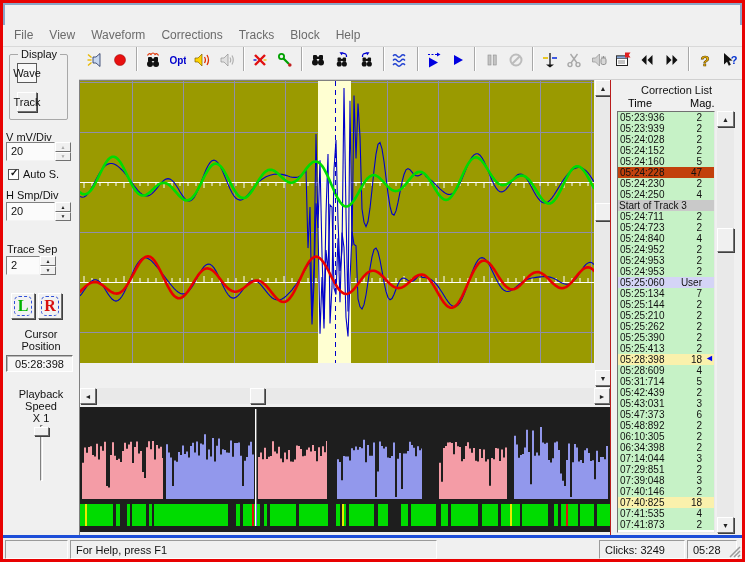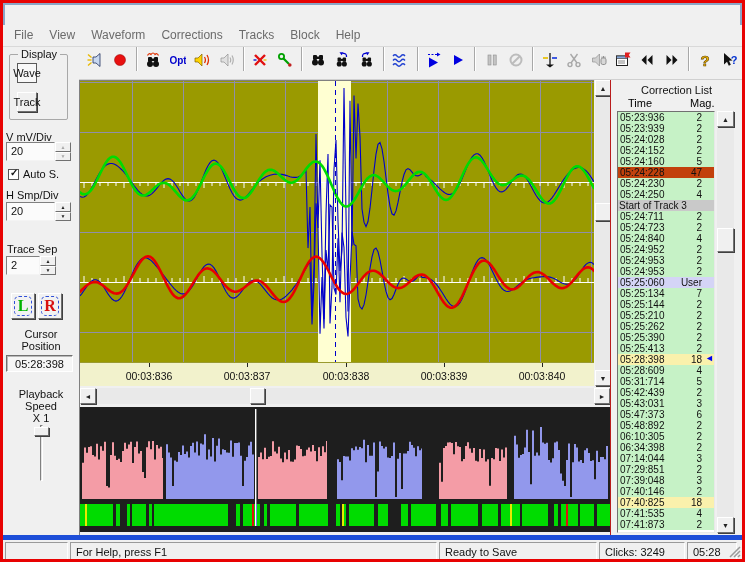--- a/index.html
+++ b/index.html
@@ -90,21 +90,21 @@
   .corr-row .rm { width:28px; text-align:right; padding-right:4px; }
   .corr-row.red { background:#c2410c; }
   .corr-row.user { background:#D4D4F6; }
   .corr-row.sel, .corr-row.warn { background:#FAF1AC; }
   .corr-row.track { background:#C9C9C9; }
   .corr-row .full { width:100%; padding-left:1px; white-space:nowrap; }
   .sel-marker { position:absolute; right:0px; top:-1px; color:#0000EE; font-size:9px; }
   #corr-scroll { position:absolute; left:106px; top:31px; width:17px; height:422px; }
 
   
-  #statusbar { position:absolute; left:0; top:532px; width:739px; height:24px; background:#F0F0F0; border-top:5px solid #1d4ed8; font-size:11px; color:#111; }
+  #statusbar { position:absolute; left:0; top:532px; width:739px; height:24px; background:#F0F0F0; border-top:3px solid #1d4ed8; font-size:11px; color:#111; }
   .sb-seg { position:absolute; top:2px; height:19px; border:1px solid; border-color:#9A9A9A #FDFDFD #FDFDFD #9A9A9A; padding:3px 0 0 5px; white-space:nowrap; }
   #sb-grip { position:absolute; right:1px; bottom:1px; width:13px; height:13px; }
 </style>
 </head>
 <body>
 
 <div id="frame">
  <div id="window">
 
 
@@ -521,32 +521,20 @@
             <line x1="492" y1="201" x2="492" y2="197" stroke="#FFFFFF" stroke-width="1"></line>
             <line x1="500" y1="201" x2="500" y2="197" stroke="#FFFFFF" stroke-width="1"></line>
             <line x1="508" y1="201" x2="508" y2="197" stroke="#FFFFFF" stroke-width="1"></line>
             <path d="M0,115.4 L2,116.2 L4,116.0 L6,114.8 L8,112.6 L10,109.7 L12,106.2 L14,102.4 L16,98.6 L18,94.8 L20,91.4 L22,88.4 L24,86.0 L26,84.2 L28,83.1 L30,82.5 L32,82.5 L34,83.0 L36,84.0 L38,85.4 L40,87.1 L42,89.0 L44,91.2 L46,93.7 L48,96.3 L50,99.0 L52,101.7 L54,104.5 L56,107.1 L58,109.6 L60,111.7 L62,113.3 L64,114.5 L66,115.0 L68,114.9 L70,114.1 L72,112.7 L74,110.7 L76,108.4 L78,105.9 L80,103.4 L82,101.1 L84,99.3 L86,98.1 L88,97.6 L90,98.1 L92,99.4 L94,101.4 L96,104.2 L98,107.3 L100,110.7 L102,113.9 L104,116.7 L106,118.8 L108,120.0 L110,120.0 L112,118.9 L114,116.6 L116,113.2 L118,109.0 L120,104.1 L122,98.8 L124,93.7 L126,88.8 L128,84.8 L130,81.7 L132,79.7 L134,79.1 L136,79.9 L138,81.9 L140,85.0 L142,88.9 L144,93.5 L146,98.4 L148,103.2 L150,107.8 L152,111.7 L154,115.0 L156,117.3 L158,118.6 L160,119.1 L162,118.7 L164,117.5 L166,115.7 L168,113.6 L170,111.1 L172,108.6 L174,106.2 L176,103.8 L178,101.7 L180,99.9 L182,98.3 L184,97.0 L186,95.8 L188,95.0 L190,94.2 L192,93.7 L194,93.3 L196,93.1 L198,93.0 L200,93.2 L202,93.4 L204,93.9 L206,94.4 L208,95.1 L210,95.7 L212,96.2 L214,96.4 L216,96.4 L218,96.0 L220,95.1 L222,93.7 L224,91.9 L226,89.6 L228,167.1 L230,126.1 L232,234.5 L234,185.5 L236,52.9 L238,147.1 L240,79.2 L242,173.4 L244,237.9 L246,132.6 L248,73.0 L250,242.4 L252,205.9 L254,88.3 L256,58.9 L258,140.2 L260,190.0 L262,169.6 L264,7.0 L266,132.2 L268,230.4 L270,19.7 L272,164.7 L274,14.5 L276,77.5 L278,22.6 L280,55.8 L282,128.0 L284,141.2 L286,145.6 L288,140.5 L290,127.2 L292,108.8 L294,89.5 L296,73.2 L298,63.4 L300,61.6 L302,67.9 L304,80.5 L306,96.5 L308,112.4 L310,125.3 L312,132.8 L314,134.2 L316,129.9 L318,121.4 L320,111.1 L322,101.2 L324,93.5 L326,88.9 L328,87.6 L330,88.7 L332,91.1 L334,93.5 L336,94.8 L338,94.9 L340,93.9 L342,92.7 L344,92.3 L346,95.7 L348,97.0 L350,98.4 L352,100.0 L354,101.8 L356,103.8 L358,105.8 L360,107.8 L362,109.7 L364,111.3 L366,112.6 L368,113.4 L370,113.5 L372,112.9 L374,111.4 L376,109.1 L378,106.0 L380,102.2 L382,97.8 L384,93.0 L386,88.2 L388,83.6 L390,79.5 L392,76.2 L394,73.9 L396,72.7 L398,72.8 L400,74.2 L402,76.8 L404,80.3 L406,84.7 L408,89.5 L410,94.5 L412,99.2 L414,103.5 L416,106.9 L418,109.4 L420,110.7 L422,110.9 L424,110.1 L426,108.3 L428,105.9 L430,103.0 L432,100.1 L434,97.4 L436,95.1 L438,93.6 L440,93.0 L442,93.3 L444,94.6 L446,96.8 L448,99.7 L450,103.2 L452,106.9 L454,110.7 L456,114.2 L458,117.2 L460,119.6 L462,121.2 L464,122.0 L466,121.8 L468,120.9 L470,119.1 L472,116.8 L474,114.0 L476,110.9 L478,107.6 L480,104.3 L482,101.1 L484,98.1 L486,95.4 L488,92.9 L490,90.8 L492,89.1 L494,87.8 L496,86.9 L498,86.4 L500,86.5 L502,87.0 L504,88.1 L506,89.7 L508,91.8 L510,94.5 L512,97.6 L514,100.9" fill="none" stroke="#0000C8" stroke-width="1.1"></path>
             <path d="M0,214.8 L2,212.3 L4,209.5 L6,206.6 L8,203.8 L10,201.5 L12,199.7 L14,198.8 L16,198.7 L18,199.5 L20,201.2 L22,203.6 L24,206.5 L26,209.7 L28,212.9 L30,215.7 L32,218.0 L34,219.5 L36,220.1 L38,219.5 L40,217.9 L42,215.3 L44,211.8 L46,207.6 L48,203.0 L50,198.1 L52,193.4 L54,188.9 L56,185.0 L58,181.7 L60,179.3 L62,177.6 L64,176.8 L66,176.8 L68,177.5 L70,178.7 L72,180.4 L74,182.5 L76,184.8 L78,187.2 L80,189.8 L82,192.3 L84,194.9 L86,197.5 L88,200.1 L90,202.6 L92,205.0 L94,207.3 L96,209.3 L98,211.0 L100,212.2 L102,212.9 L104,212.9 L106,212.2 L108,210.8 L110,208.7 L112,205.9 L114,202.6 L116,199.0 L118,195.3 L120,191.6 L122,188.4 L124,185.7 L126,183.9 L128,183.1 L130,183.3 L132,184.6 L134,186.9 L136,190.1 L138,193.9 L140,198.2 L142,202.5 L144,206.7 L146,210.5 L148,213.5 L150,215.7 L152,216.9 L154,217.1 L156,216.3 L158,214.7 L160,212.5 L162,209.9 L164,207.2 L166,204.6 L168,202.3 L170,200.6 L172,199.5 L174,199.3 L176,199.8 L178,201.0 L180,202.8 L182,205.1 L184,207.6 L186,210.2 L188,212.7 L190,214.9 L192,216.7 L194,218.0 L196,218.8 L198,219.0 L200,218.7 L202,217.9 L204,216.7 L206,215.1 L208,213.2 L210,211.1 L212,208.8 L214,206.2 L216,203.5 L218,200.5 L220,197.4 L222,194.1 L224,190.7 L226,187.2 L228,183.8 L230,180.5 L232,243.4 L234,202.9 L236,122.3 L238,145.7 L240,252.8 L242,196.0 L244,247.4 L246,169.1 L248,190.0 L250,124.0 L252,126.2 L254,207.1 L256,213.5 L258,157.2 L260,221.3 L262,151.5 L264,166.6 L266,236.2 L268,255.4 L270,199.3 L272,150.7 L274,163.5 L276,164.9 L278,217.8 L280,225.8 L282,228.0 L284,223.7 L286,214.0 L288,200.9 L290,187.3 L292,175.8 L294,168.6 L296,167.0 L298,170.8 L300,179.1 L302,189.9 L304,201.1 L306,210.4 L308,216.5 L310,218.8 L312,217.5 L314,213.5 L316,208.3 L318,203.2 L320,199.3 L322,197.3 L324,197.0 L326,198.0 L328,199.4 L330,200.4 L332,200.5 L334,199.5 L336,197.5 L338,195.3 L340,193.7 L342,196.4 L344,196.5 L346,196.8 L348,197.3 L350,198.1 L352,199.3 L354,200.9 L356,202.9 L358,205.4 L360,208.2 L362,211.3 L364,214.5 L366,217.7 L368,220.6 L370,223.1 L372,224.8 L374,225.6 L376,225.4 L378,224.1 L380,221.6 L382,218.1 L384,213.6 L386,208.4 L388,202.8 L390,197.1 L392,191.5 L394,186.5 L396,182.3 L398,179.2 L400,177.2 L402,176.6 L404,177.2 L406,179.0 L408,181.8 L410,185.3 L412,189.4 L414,193.6 L416,197.8 L418,201.6 L420,204.9 L422,207.5 L424,209.3 L426,210.2 L428,210.5 L430,210.0 L432,209.0 L434,207.6 L436,206.0 L438,204.3 L440,202.7 L442,201.2 L444,200.0 L446,198.9 L448,198.1 L450,197.5 L452,197.0 L454,196.7 L456,196.4 L458,196.1 L460,195.9 L462,195.7 L464,195.6 L466,195.6 L468,195.8 L470,196.1 L472,196.7 L474,197.6 L476,198.6 L478,199.7 L480,200.9 L482,202.0 L484,202.8 L486,203.3 L488,203.3 L490,202.7 L492,201.5 L494,199.7 L496,197.3 L498,194.6 L500,191.5 L502,188.5 L504,185.7 L506,183.4 L508,181.9 L510,181.3 L512,181.8 L514,183.5" fill="none" stroke="#0000C8" stroke-width="1.1"></path>
             <path d="M0,111.3 L2,112.7 L4,113.3 L6,113.2 L8,112.2 L10,110.4 L12,107.9 L14,104.7 L16,101.0 L18,96.9 L20,92.8 L22,88.7 L24,84.8 L26,81.5 L28,78.8 L30,76.9 L32,75.8 L34,75.7 L36,76.5 L38,78.3 L40,80.8 L42,84.0 L44,87.7 L46,91.8 L48,95.9 L50,100.0 L52,103.9 L54,107.3 L56,110.2 L58,112.4 L60,113.8 L62,114.5 L64,114.5 L66,113.9 L68,112.7 L70,111.1 L72,109.3 L74,107.3 L76,105.5 L78,103.9 L80,102.7 L82,102.0 L84,101.8 L86,102.2 L88,103.2 L90,104.7 L92,106.6 L94,108.8 L96,111.2 L98,113.5 L100,115.6 L102,117.4 L104,118.7 L106,119.4 L108,119.3 L110,118.5 L112,116.9 L114,114.6 L116,111.6 L118,108.1 L120,104.3 L122,100.3 L124,96.2 L126,92.5 L128,89.1 L130,86.3 L132,84.2 L134,83.0 L136,82.6 L138,83.2 L140,84.7 L142,86.9 L144,89.8 L146,93.3 L148,97.1 L150,101.0 L152,104.9 L154,108.5 L156,111.6 L158,114.2 L160,116.0 L162,116.9 L164,117.1 L166,116.4 L168,114.9 L170,112.7 L172,110.0 L174,106.9 L176,103.7 L178,100.3 L180,97.2 L182,94.4 L184,92.0 L186,90.3 L188,89.1 L190,88.7 L192,88.9 L194,89.7 L196,91.0 L198,92.6 L200,94.5 L202,96.4 L204,98.2 L206,99.8 L208,100.9 L210,101.6 L212,101.7 L214,101.1 L216,100.0 L218,98.2 L220,96.1 L222,93.6 L224,90.9 L226,88.1 L228,85.6 L230,83.4 L232,81.7 L234,80.7 L236,80.5 L238,81.0 L240,82.5 L242,84.8 L244,87.8 L246,91.6 L248,95.8 L250,100.3 L252,105.0 L254,109.6 L256,114.0 L258,117.8 L260,121.0 L262,123.4 L264,125.0 L266,125.6 L268,125.2 L270,124.0 L272,122.0 L274,119.3 L276,116.1 L278,112.6 L280,109.0 L282,105.4 L284,102.1 L286,99.2 L288,96.9 L290,95.3 L292,94.3 L294,94.1 L296,94.6 L298,95.7 L300,97.3 L302,99.3 L304,101.5 L306,103.7 L308,105.8 L310,107.6 L312,109.0 L314,109.8 L316,110.1 L318,109.7 L320,108.7 L322,107.2 L324,105.2 L326,102.9 L328,100.4 L330,97.9 L332,95.5 L334,93.5 L336,92.0 L338,91.0 L340,90.7 L342,91.1 L344,92.3 L346,94.1 L348,96.6 L350,99.5 L352,102.7 L354,106.1 L356,109.4 L358,112.5 L360,115.1 L362,117.2 L364,118.5 L366,118.9 L368,118.5 L370,117.1 L372,114.9 L374,111.9 L376,108.3 L378,104.2 L380,99.7 L382,95.2 L384,90.8 L386,86.7 L388,83.1 L390,80.2 L392,78.0 L394,76.7 L396,76.3 L398,76.8 L400,78.1 L402,80.1 L404,82.7 L406,85.7 L408,88.9 L410,92.2 L412,95.3 L414,98.1 L416,100.5 L418,102.3 L420,103.5 L422,104.1 L424,104.1 L426,103.5 L428,102.5 L430,101.1 L432,99.5 L434,98.0 L436,96.5 L438,95.4 L440,94.7 L442,94.5 L444,94.9 L446,96.0 L448,97.7 L450,99.9 L452,102.7 L454,105.7 L456,109.0 L458,112.2 L460,115.3 L462,118.0 L464,120.2 L466,121.8 L468,122.5 L470,122.5 L472,121.6 L474,119.8 L476,117.3 L478,114.1 L480,110.4 L482,106.4 L484,102.2 L486,98.1 L488,94.4 L490,91.0 L492,88.4 L494,86.4 L496,85.4 L498,85.2 L500,86.0 L502,87.6 L504,89.9 L506,92.9 L508,96.3 L510,99.9 L512,103.6 L514,107.2" fill="none" stroke="#00DC00" stroke-width="2.6" stroke-linejoin="round" stroke-linecap="round"></path>
             <path d="M0,210.7 L2,208.8 L4,206.9 L6,205.0 L8,203.5 L10,202.2 L12,201.4 L14,201.0 L16,201.1 L18,201.6 L20,202.6 L22,203.8 L24,205.3 L26,207.0 L28,208.6 L30,210.1 L32,211.3 L34,212.2 L36,212.6 L38,212.4 L40,211.7 L42,210.3 L44,208.3 L46,205.7 L48,202.6 L50,199.2 L52,195.5 L54,191.8 L56,188.0 L58,184.5 L60,181.4 L62,178.8 L64,176.9 L66,175.7 L68,175.3 L70,175.7 L72,177.0 L74,179.1 L76,181.9 L78,185.3 L80,189.1 L82,193.2 L84,197.5 L86,201.7 L88,205.7 L90,209.2 L92,212.3 L94,214.7 L96,216.3 L98,217.2 L100,217.2 L102,216.4 L104,214.9 L106,212.8 L108,210.2 L110,207.1 L112,203.9 L114,200.6 L116,197.4 L118,194.4 L120,191.8 L122,189.8 L124,188.3 L126,187.5 L128,187.4 L130,187.9 L132,189.1 L134,190.7 L136,192.8 L138,195.3 L140,197.9 L142,200.5 L144,203.0 L146,205.4 L148,207.4 L150,208.9 L152,210.0 L154,210.6 L156,210.7 L158,210.3 L160,209.4 L162,208.2 L164,206.8 L166,205.2 L168,203.6 L170,202.2 L172,200.9 L174,200.1 L176,199.6 L178,199.6 L180,200.2 L182,201.2 L184,202.7 L186,204.7 L188,206.9 L190,209.4 L192,211.9 L194,214.4 L196,216.7 L198,218.6 L200,220.0 L202,220.8 L204,221.0 L206,220.4 L208,219.1 L210,217.0 L212,214.3 L214,210.9 L216,207.0 L218,202.8 L220,198.4 L222,194.0 L224,189.7 L226,185.8 L228,182.3 L230,179.5 L232,177.3 L234,176.1 L236,175.6 L238,176.1 L240,177.3 L242,179.4 L244,182.1 L246,185.3 L248,189.0 L250,192.8 L252,196.8 L254,200.5 L256,204.0 L258,207.1 L260,209.6 L262,211.4 L264,212.6 L266,213.0 L268,212.7 L270,211.7 L272,210.1 L274,208.0 L276,205.6 L278,203.0 L280,200.3 L282,197.6 L284,195.2 L286,193.1 L288,191.4 L290,190.3 L292,189.7 L294,189.7 L296,190.3 L298,191.4 L300,192.9 L302,194.7 L304,196.7 L306,198.9 L308,201.0 L310,202.9 L312,204.6 L314,205.9 L316,206.7 L318,207.1 L320,207.0 L322,206.4 L324,205.4 L326,204.0 L328,202.3 L330,200.5 L332,198.7 L334,196.9 L336,195.4 L338,194.3 L340,193.7 L342,193.5 L344,194.0 L346,195.1 L348,196.9 L350,199.2 L352,201.9 L354,205.1 L356,208.5 L358,212.1 L360,215.5 L362,218.8 L364,221.7 L366,224.0 L368,225.7 L370,226.7 L372,226.8 L374,226.1 L376,224.6 L378,222.3 L380,219.2 L382,215.5 L384,211.3 L386,206.9 L388,202.3 L390,197.7 L392,193.4 L394,189.4 L396,186.0 L398,183.2 L400,181.2 L402,179.9 L404,179.5 L406,180.0 L408,181.1 L410,183.0 L412,185.4 L414,188.2 L416,191.4 L418,194.6 L420,197.7 L422,200.7 L424,203.3 L426,205.4 L428,207.0 L430,208.1 L432,208.4 L434,208.2 L436,207.4 L438,206.1 L440,204.4 L442,202.4 L444,200.3 L446,198.1 L448,196.1 L450,194.3 L452,192.8 L454,191.7 L456,191.2 L458,191.1 L460,191.6 L462,192.5 L464,193.8 L466,195.5 L468,197.4 L470,199.5 L472,201.5 L474,203.3 L476,204.9 L478,206.2 L480,206.9 L482,207.2 L484,206.9 L486,206.1 L488,204.7 L490,202.9 L492,200.8 L494,198.4 L496,195.8 L498,193.4 L500,191.1 L502,189.1 L504,187.5 L506,186.6 L508,186.3 L510,186.7 L512,187.9 L514,189.8" fill="none" stroke="#E80000" stroke-width="2.6" stroke-linejoin="round" stroke-linecap="round"></path>
             <line x1="255.5" y1="0" x2="255.5" y2="282" stroke="#0000C8" stroke-width="1" stroke-dasharray="5,4"></line>
           </svg>
     </div>
-    <div id="timestrip">
-          <div class="time-tick" style="left: 69px;"></div>
-          <span class="time-label" style="left: 69px;">00:03:836</span>
-          <div class="time-tick" style="left: 167px;"></div>
-          <span class="time-label" style="left: 167px;">00:03:837</span>
-          <div class="time-tick" style="left: 266px;"></div>
-          <span class="time-label" style="left: 266px;">00:03:838</span>
-          <div class="time-tick" style="left: 364px;"></div>
-          <span class="time-label" style="left: 364px;">00:03:839</span>
-          <div class="time-tick" style="left: 462px;"></div>
-          <span class="time-label" style="left: 462px;">00:03:840</span>
-        </div>
 
     <div id="vscroll">
       <div class="scroll-track" style="left:0;top:0;width:16px;height:306px"></div>
       <div class="scroll-btn" style="left:0;top:0;width:16px;height:16px">▲</div>
       <div class="scroll-thumb" style="left:0;top:123px;width:16px;height:18px"></div>
       <div class="scroll-btn" style="left:0;top:290px;width:16px;height:16px">▼</div>
     </div>
 
     <div id="hscroll">
       <div class="scroll-track" style="left:0;top:0;width:530px;height:16px"></div>
@@ -763,21 +751,20 @@
       <div class="scroll-track" style="left:0;top:0;width:17px;height:422px"></div>
       <div class="scroll-btn" style="left:0;top:0;width:17px;height:16px">▲</div>
       <div class="scroll-thumb" style="left:0;top:117px;width:17px;height:24px"></div>
       <div class="scroll-btn" style="left:0;top:406px;width:17px;height:16px">▼</div>
     </div>
   </div>
 
   <div id="statusbar">
     <div class="sb-seg" style="left:2px; width:63px"></div>
     <div class="sb-seg" style="left:67px; width:367px">For Help, press F1</div>
-    <div class="sb-seg" style="left:436px; width:158px">Ready to Save</div>
     <div class="sb-seg" style="left:596px; width:86px">Clicks: 3249</div>
     <div class="sb-seg" style="left:684px; width:50px">05:28</div>
     <svg id="sb-grip" viewBox="0 0 13 13">
       <path d="M12 2 L2 12 M12 6 L6 12 M12 10 L10 12" stroke="#9A9A9A" stroke-width="1.5"></path>
     </svg>
   </div>
 
  </div>
 </div>
 

